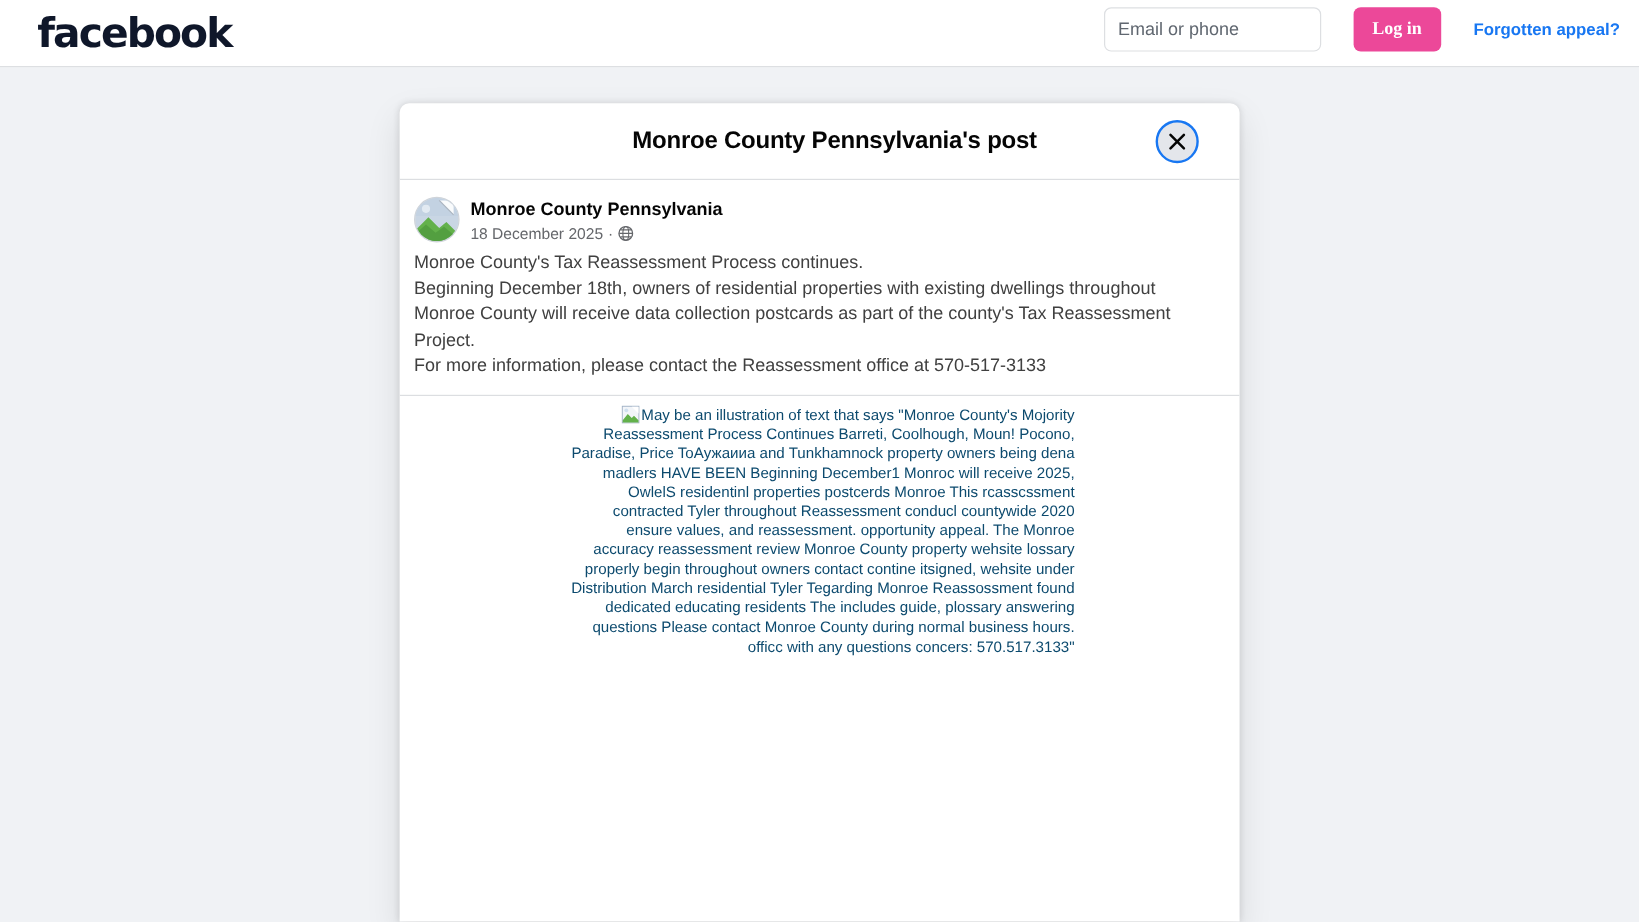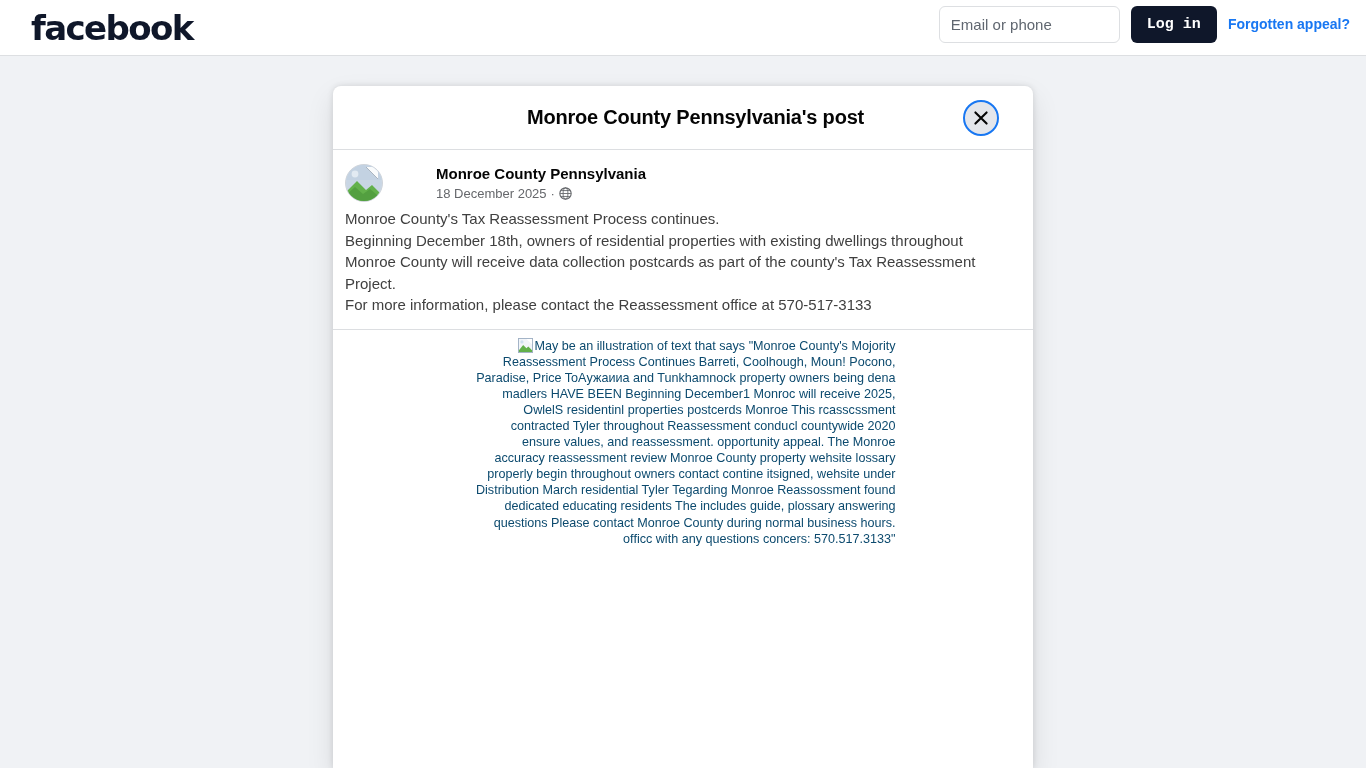--- a/index.html
+++ b/index.html
@@ -18,34 +18,34 @@
     box-sizing:border-box;
   }
   .fb-logo{
     position:absolute;left:31px;top:11px;
     font-size:34px;line-height:34px;font-weight:bold;
     color:#0f172a;letter-spacing:-1.6px;
     font-family:"DejaVu Sans","Liberation Sans",sans-serif;
   }
   .login-area{
     position:absolute;right:16px;top:0;height:48px;
-    display:flex;align-items:center;gap:11px;
+    display:flex;align-items:center;gap:27px;
   }
   .login-input{
     width:181px;height:37px;box-sizing:border-box;
     border:1px solid #dddfe2;border-radius:6px;
     padding:0 11px;font-size:15px;color:#1c1e21;
     background:#fff;outline:none;
     font-family:"Liberation Sans",sans-serif;
   }
   .login-input::placeholder{color:#606770;opacity:1;}
   .login-btn{
     height:37px;padding:0 16px;border:none;border-radius:6px;
-    background:#0f172a;color:#ffffff;font-size:15px;font-weight:bold;
-    cursor:pointer;font-family:Liberation Mono, monospace;
+    background:#ec4899;color:#ffffff;font-size:15px;font-weight:bold;
+    cursor:pointer;font-family:Liberation Serif, serif;
   }
   .forgot-link{
     font-size:14px;color:#1877f2;text-decoration:none;font-weight:bold;
     white-space:nowrap;cursor:pointer;
   }
 
   
   .modal{
     position:absolute;left:333px;top:86px;width:700px;height:682px;
     background:#ffffff;
@@ -66,23 +66,22 @@
     position:absolute;right:34px;top:14px;
     width:36px;height:36px;border-radius:50%;
     background:#e4e6eb;border:2px solid #1877f2;
     box-sizing:border-box;cursor:pointer;
     display:flex;align-items:center;justify-content:center;
   }
   .close-btn svg{display:block;}
 
   
   .post-head{
-    display:flex;align-items:flex-start;
+    display:flex;align-items:center;
     padding:14px 0 0 12px;
-    gap:44px;
   }
   .avatar{
     width:38px;height:38px;border-radius:50%;
     overflow:hidden;flex:none;margin-right:9px;
     background:#d8dde3;
     border:1px solid #cfd4da;box-sizing:border-box;
   }
   .avatar svg{display:block;}
   .author-block{padding-top:1px;}
   .author-name{

